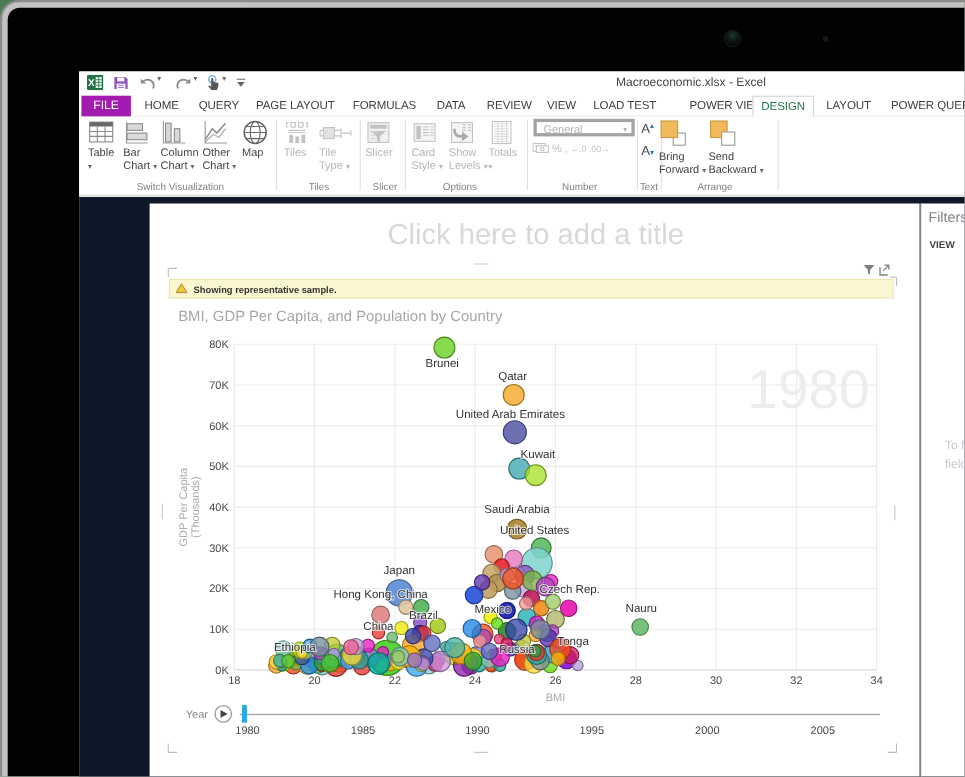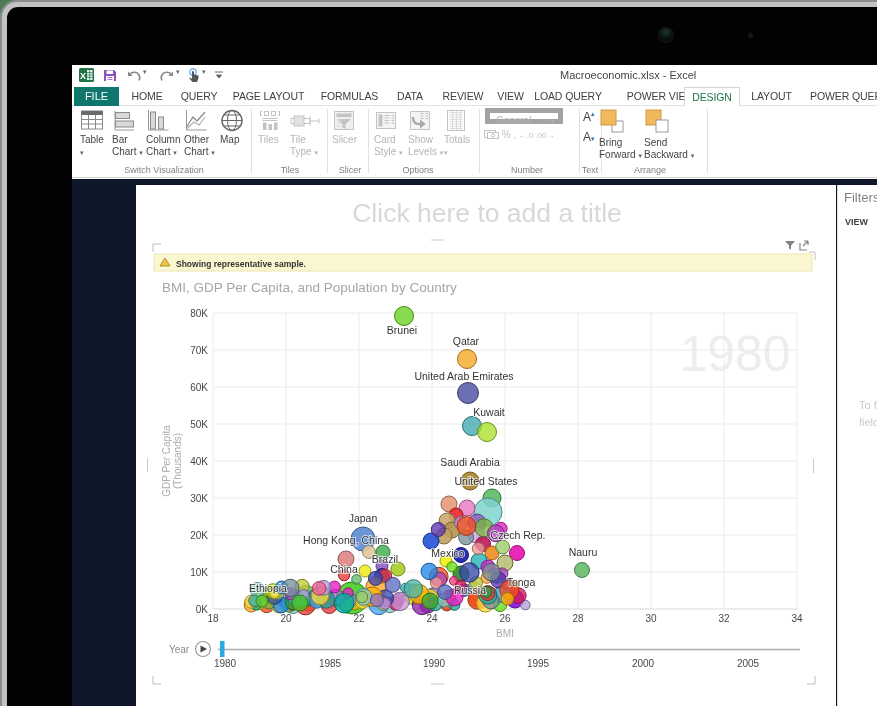--- a/index.html
+++ b/index.html
@@ -8,21 +8,21 @@
 .frame2{position:absolute;left:2px;top:2px;right:0;bottom:0;background:#c2c2c2;border-top-left-radius:15px}
 .bezel{position:absolute;left:7px;top:7px;right:0;bottom:0;background:#020202;border-top-left-radius:11px}
 .cam{position:absolute;left:658px;top:27px;width:16px;height:16px;border-radius:50%;background:radial-gradient(circle at 50% 30%,#1e3b36 0%,#101816 38%,#070a09 70%);border:1px solid #141918}
 .cam2{position:absolute;left:748px;top:33px;width:5px;height:5px;border-radius:50%;background:#181818}
 .win{position:absolute;left:72px;top:65px;width:805px;height:641px;background:#fff}
 .qat{position:absolute;left:0;top:0;width:805px;height:22px;background:#fff}
 .qat .i{position:absolute;top:3px}
 .title{position:absolute;top:4px;left:488px;width:310px;font-size:11px;color:#444}
 .tabs{position:absolute;left:0;top:22px;width:805px;height:19px;background:#fff}
 .tabs .line{position:absolute;left:0;bottom:0;width:805px;height:1px;background:#e3e3e3}
-.file{position:absolute;left:2px;top:0;width:45px;height:19px;background:#0f766e;color:#fff;font-size:11px;text-align:center;line-height:19px}
+.file{position:absolute;left:2px;top:0;width:45px;height:19px;background:#a21caf;color:#fff;font-size:11px;text-align:center;line-height:19px}
 .tab{position:absolute;top:0;height:19px;font-size:10.5px;letter-spacing:-.1px;color:#404040;line-height:19px;text-align:center;white-space:nowrap}
 .tab.act{background:#fff;color:#217346;border:1px solid #d4d4d4;border-bottom:none;z-index:2}
 .ribbon{position:absolute;left:0;top:41px;width:805px;height:72px;background:#fff;border-bottom:1px solid #d4d4d4}
 .sep{position:absolute;top:3px;height:64px;width:1px;background:#e0e0e0}
 .glab{position:absolute;top:59px;font-size:9px;color:#7f7f7f;text-align:center;white-space:nowrap}
 .btn{position:absolute;top:3px;text-align:left;font-size:10px;color:#444;line-height:1.18}
 .btn .ic{display:block;margin:0 auto 2px}
 .btn.dis{color:#b5b5b5}
 .da{color:#b5b5b5;font-size:7px}
 .ar{color:#666;font-size:7px}
@@ -86,21 +86,21 @@
  <div class="tabs">
   <div class="line"></div>
   <div class="file">FILE</div>
   <div class="tab" style="left:50px;width:50px">HOME</div>
   <div class="tab" style="left:101px;width:52px">QUERY</div>
   <div class="tab" style="left:155px;width:83px">PAGE LAYOUT</div>
   <div class="tab" style="left:242px;width:71px">FORMULAS</div>
   <div class="tab" style="left:316px;width:44px">DATA</div>
   <div class="tab" style="left:363px;width:56px">REVIEW</div>
   <div class="tab" style="left:416px;width:45px">VIEW</div>
-  <div class="tab" style="left:460px;width:72px">LOAD QUERY</div>
+  <div class="tab" style="left:460px;width:72px">LOAD TEST</div>
   <div class="tab" style="left:549px;width:80px">POWER VIEW</div>
   <div class="tab act" style="left:612px;width:56px">DESIGN</div>
   <div class="tab" style="left:671px;width:57px">LAYOUT</div>
   <div class="tab" style="left:738px;width:100px;text-align:left">POWER QUERY</div>
  </div>
  <div class="ribbon">
   <div class="btn" style="left:8px;width:30px"><span class="ic">
           <svg width="24" height="23" viewBox="0 0 24 23">
             <rect x="1.5" y="2" width="21" height="18" fill="#fff" stroke="#8a8a8a"></rect>
             <rect x="1.5" y="2" width="21" height="4" fill="#6a6a6a"></rect>
@@ -191,21 +191,21 @@
             <path d="M5.5 10.399999999999999h13" stroke="#dcdcdc"></path>
             <path d="M5.5 12.7h13" stroke="#dcdcdc"></path>
             <path d="M5.5 15.0h13" stroke="#dcdcdc"></path>
             <path d="M5.5 17.299999999999997h13" stroke="#dcdcdc"></path>
             <path d="M5.5 19.599999999999998h13" stroke="#dcdcdc"></path>
             <path d="M8.5 2v19M12.5 2v19M16.5 2v19" stroke="#dcdcdc"></path>
           </svg>
         </span>Totals<br><span class="da">▾</span></div>
   <div class="glab" style="left:318px;width:56px">Options</div>
   <div class="sep" style="left:407px"></div>
-  <div style="position:absolute;left:413px;top:2px;width:78px;height:16px;border:5px solid #a3a3a3;font-size:10px;color:#b3b3b3;line-height:15px;padding-left:6px">General<span style="float:right;margin-right:4px;font-size:7px">▾</span></div>
+  <div style="position:absolute;left:413px;top:2px;width:92px;height:16px;border:3px solid #a3a3a3;font-size:10px;color:#b3b3b3;line-height:15px;padding-left:6px">General<span style="float:right;margin-right:4px;font-size:7px">▾</span></div>
   <div style="position:absolute;left:412px;top:23px;width:96px;font-size:10px;color:#c3c3c3"><svg width="15" height="11" viewBox="0 0 15 11" style="display:inline-block;vertical-align:-2px">
           <rect x="0.5" y="1.5" width="11" height="7" fill="none" stroke="#c3c3c3"></rect>
           <rect x="3.5" y="3.5" width="11" height="6" fill="#fff" stroke="#c3c3c3"></rect>
           <circle cx="9" cy="6.5" r="1.6" fill="none" stroke="#c3c3c3"></circle>
         </svg> % ‚ <span style="font-size:8px">←.0 .00→</span></div>
   <div class="glab" style="left:427px;width:56px">Number</div>
   <div class="sep" style="left:507px"></div>
   <div style="position:absolute;left:511px;top:4px;font-size:12px;color:#444">A<span style="color:#2e75b6;font-size:7px;vertical-align:super">▴</span></div>
   <div style="position:absolute;left:511px;top:24px;font-size:12px;color:#444">A<span style="color:#2e75b6;font-size:7px">▾</span></div>
   <div class="glab" style="left:503px;width:30px">Text</div>

